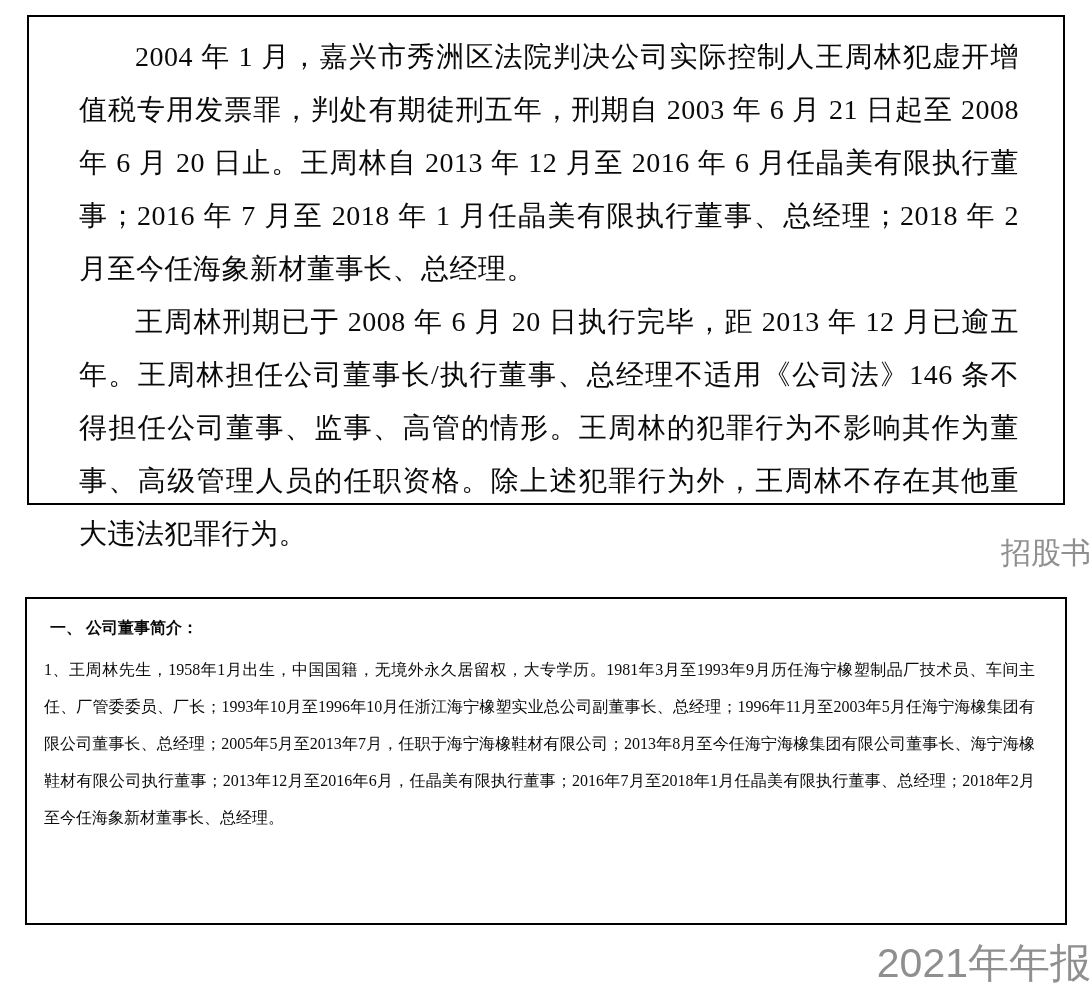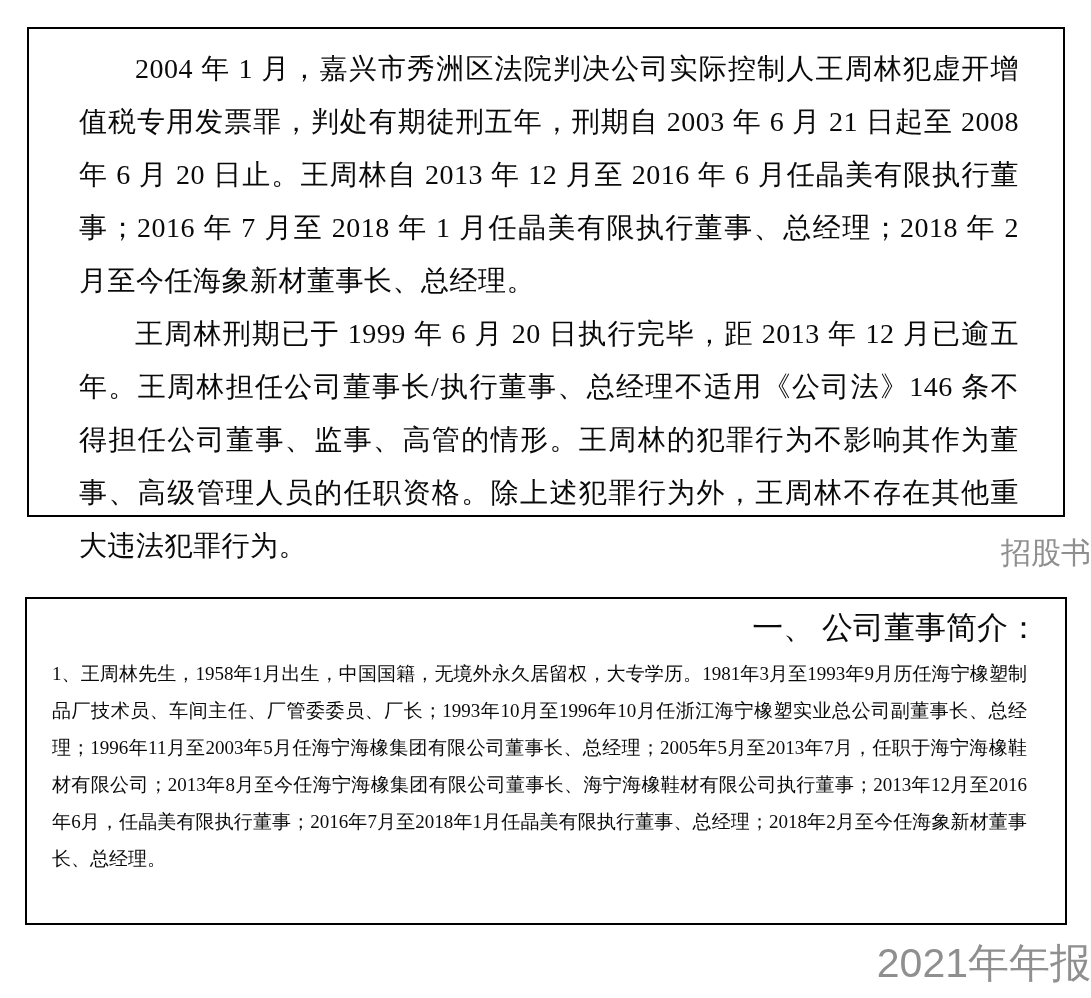--- a/index.html
+++ b/index.html
@@ -22,21 +22,21 @@
     overflow: hidden;
   }
   .excerpt-box {
     position: absolute;
     background: var(--bg-color);
     border: 2px solid var(--border-color);
   }
   
   .box1 {
     left: 27px;
-    top: 27px;
+    top: 15px;
     width: 1038px;
     height: 490px;
     padding: 13px 44px 0 50px;
   }
   .box1 p {
     margin: 0;
     font-size: 28px;
     line-height: 53px;
     color: var(--text-color);
     text-align: justify;
@@ -68,46 +68,45 @@
   
   .box2 {
     left: 25px;
     top: 597px;
     width: 1042px;
     height: 328px;
     padding: 14px 26px 0 13px;
   }
   .box2 .heading {
     margin: 0 0 8px 10px;
-    font-size: 31px;
-    font-weight: normal;
+    font-size: 16px;
+    font-weight: bold;
     color: var(--text-color);
     line-height: 30px;
-    text-align: right;
   }
   .box2 p.bio {
-    margin: 12px;
-    font-size: 19px;
+    margin: 4px;
+    font-size: 16px;
     line-height: 37px;
     color: var(--text-color);
     text-align: justify;
     text-justify: inter-ideograph;
   }
   .box2 p.bio + p.bio {
     margin-top: 23px;
   }
 </style>
 </head>
 <body>
 
 <main>
 
   <section class="excerpt-box box1">
     <p>2004 年 1 月，嘉兴市秀洲区法院判决公司实际控制人王周林犯虚开增值税专用发票罪，判处有期徒刑五年，刑期自 2003 年 6 月 21 日起至 2008 年 6 月 20 日止。王周林自 2013 年 12 月至 2016 年 6 月任晶美有限执行董事；2016 年 7 月至 2018 年 1 月任晶美有限执行董事、总经理；2018 年 2 月至今任海象新材董事长、总经理。</p>
-    <p>王周林刑期已于 1999 年 6 月 20 日执行完毕，距 2013 年 12 月已逾五年。王周林担任公司董事长/执行董事、总经理不适用《公司法》146 条不得担任公司董事、监事、高管的情形。王周林的犯罪行为不影响其作为董事、高级管理人员的任职资格。除上述犯罪行为外，王周林不存在其他重大违法犯罪行为。</p>
+    <p>王周林刑期已于 2008 年 6 月 20 日执行完毕，距 2013 年 12 月已逾五年。王周林担任公司董事长/执行董事、总经理不适用《公司法》146 条不得担任公司董事、监事、高管的情形。王周林的犯罪行为不影响其作为董事、高级管理人员的任职资格。除上述犯罪行为外，王周林不存在其他重大违法犯罪行为。</p>
   </section>
 
   <p class="caption caption-1">招股书</p>
 
   <section class="excerpt-box box2">
     <h2 class="heading">一、 公司董事简介：</h2>
     <p class="bio">1、王周林先生，1958年1月出生，中国国籍，无境外永久居留权，大专学历。1981年3月至1993年9月历任海宁橡塑制品厂技术员、车间主任、厂管委委员、厂长；1993年10月至1996年10月任浙江海宁橡塑实业总公司副董事长、总经理；1996年11月至2003年5月任海宁海橡集团有限公司董事长、总经理；2005年5月至2013年7月，任职于海宁海橡鞋材有限公司；2013年8月至今任海宁海橡集团有限公司董事长、海宁海橡鞋材有限公司执行董事；2013年12月至2016年6月，任晶美有限执行董事；2016年7月至2018年1月任晶美有限执行董事、总经理；2018年2月至今任海象新材董事长、总经理。</p>
   </section>
 
   <p class="caption caption-2">2021年年报</p>

